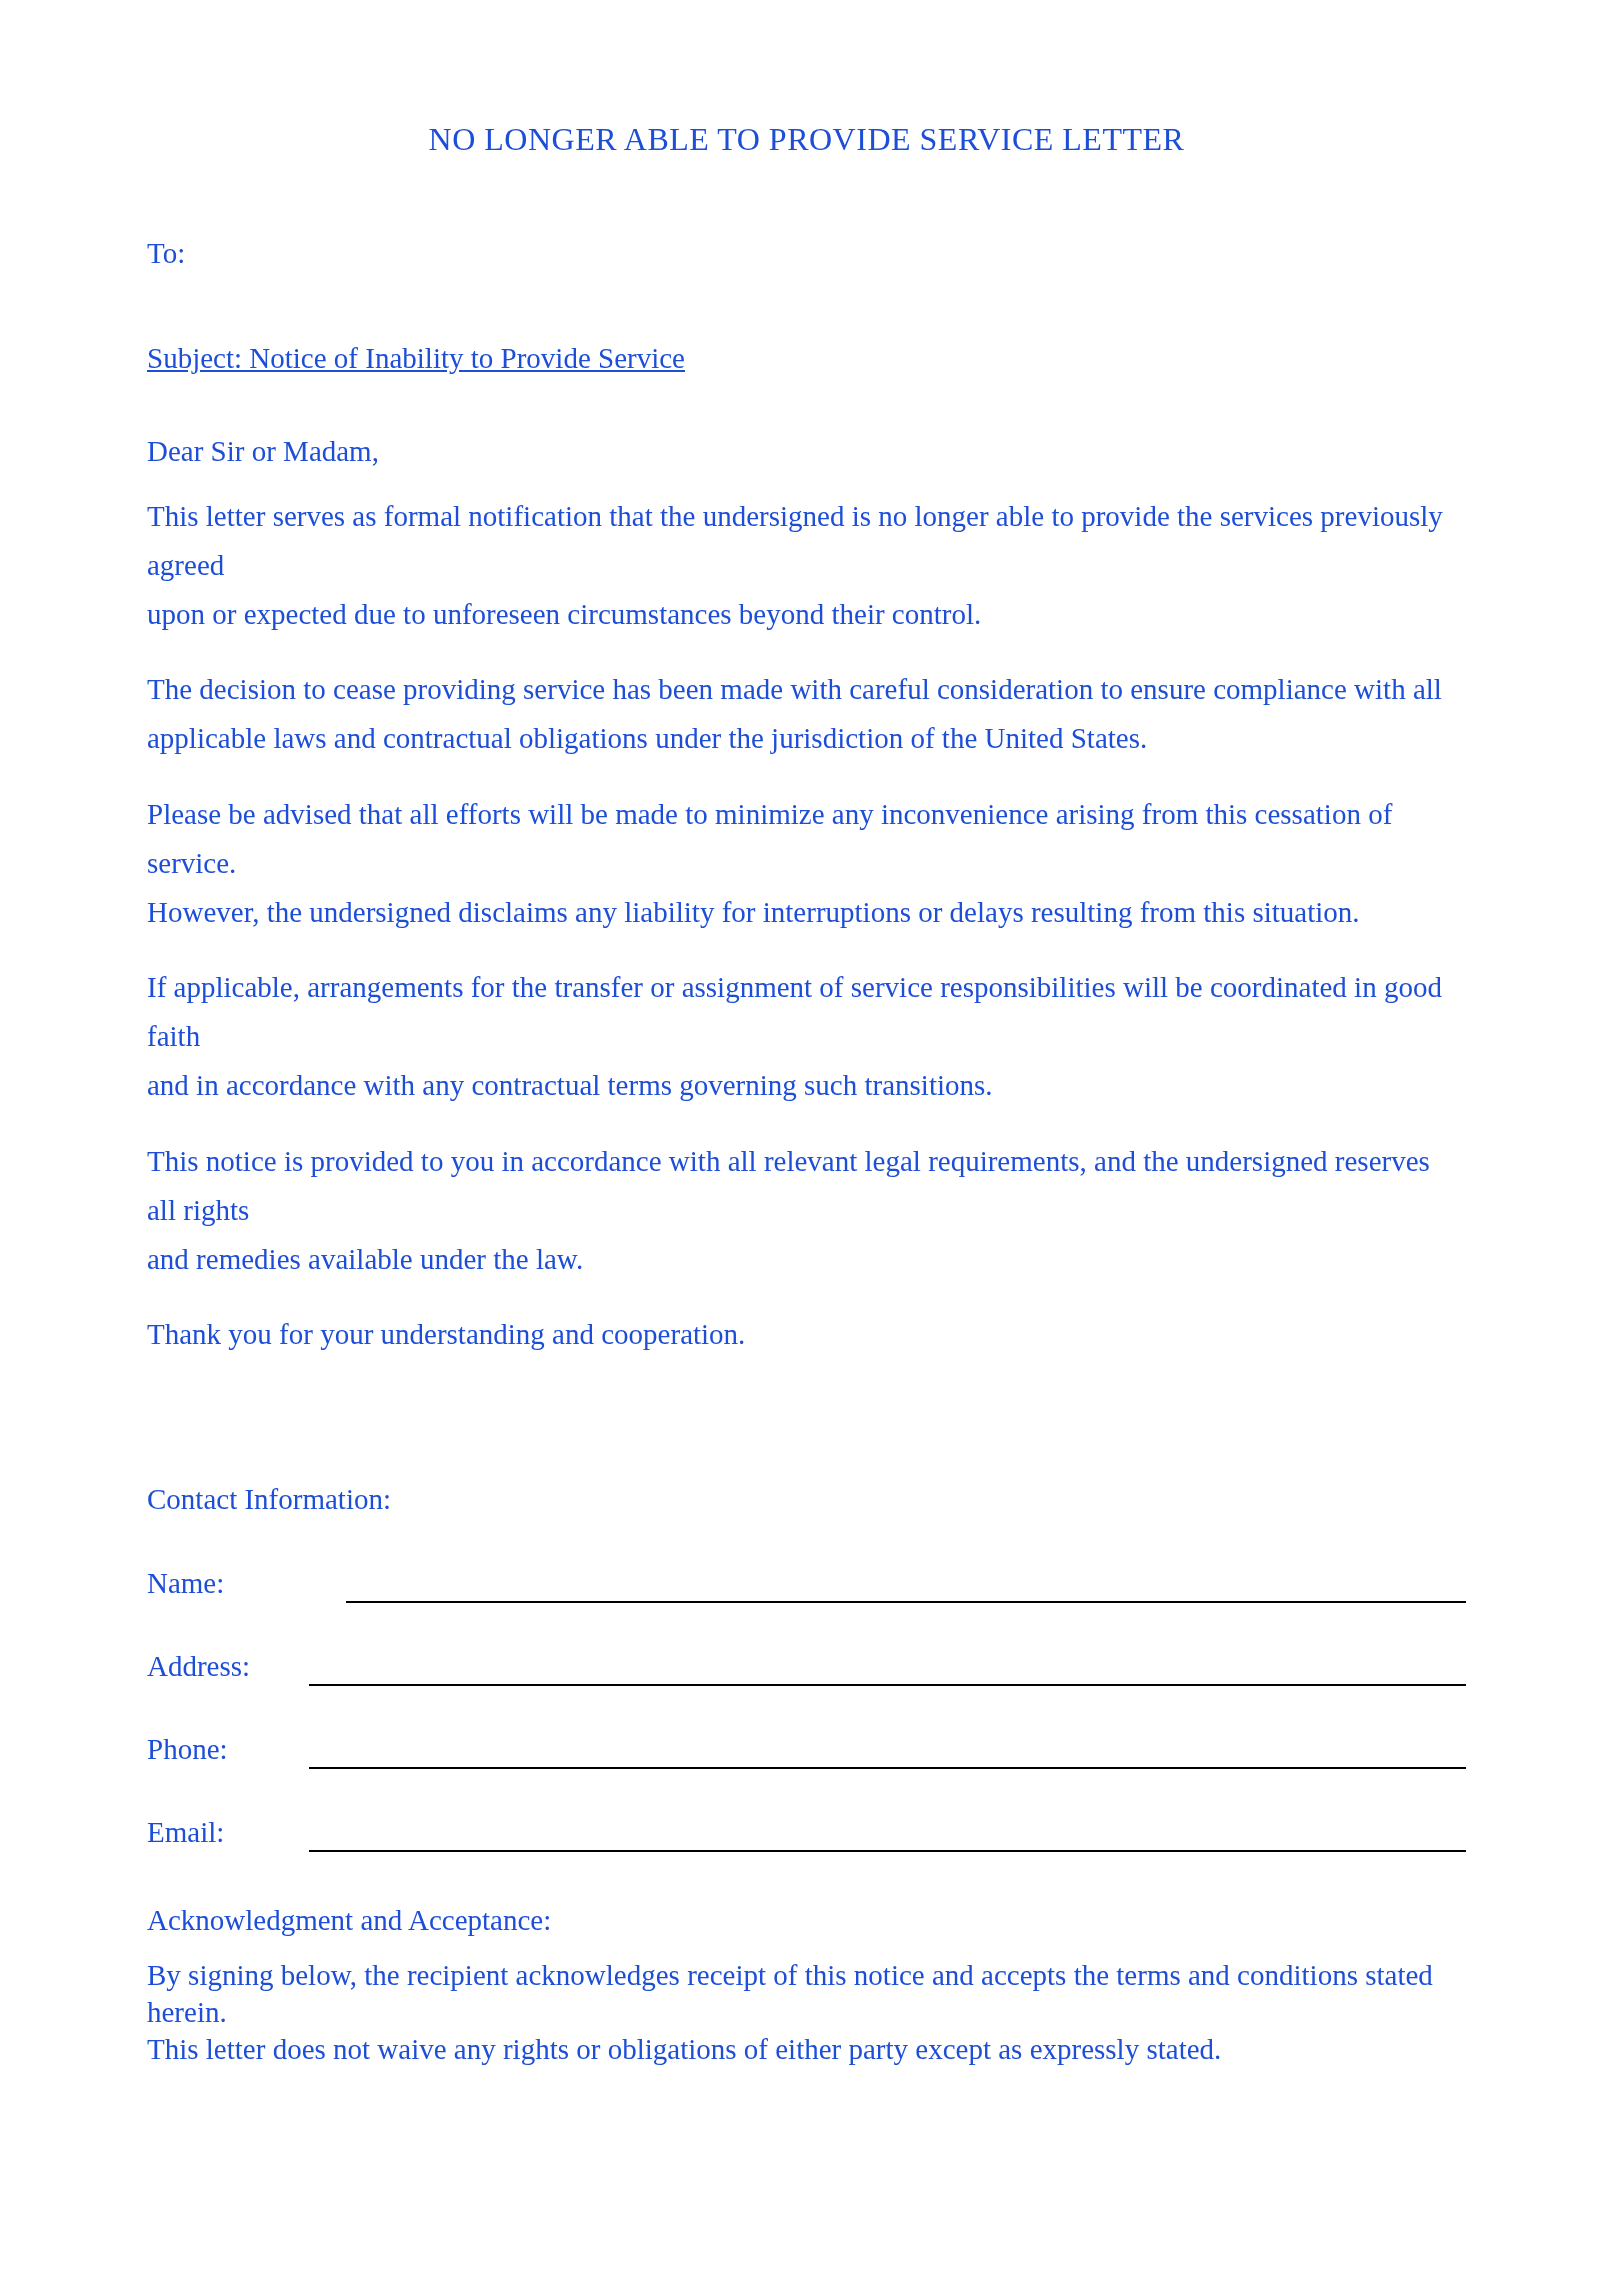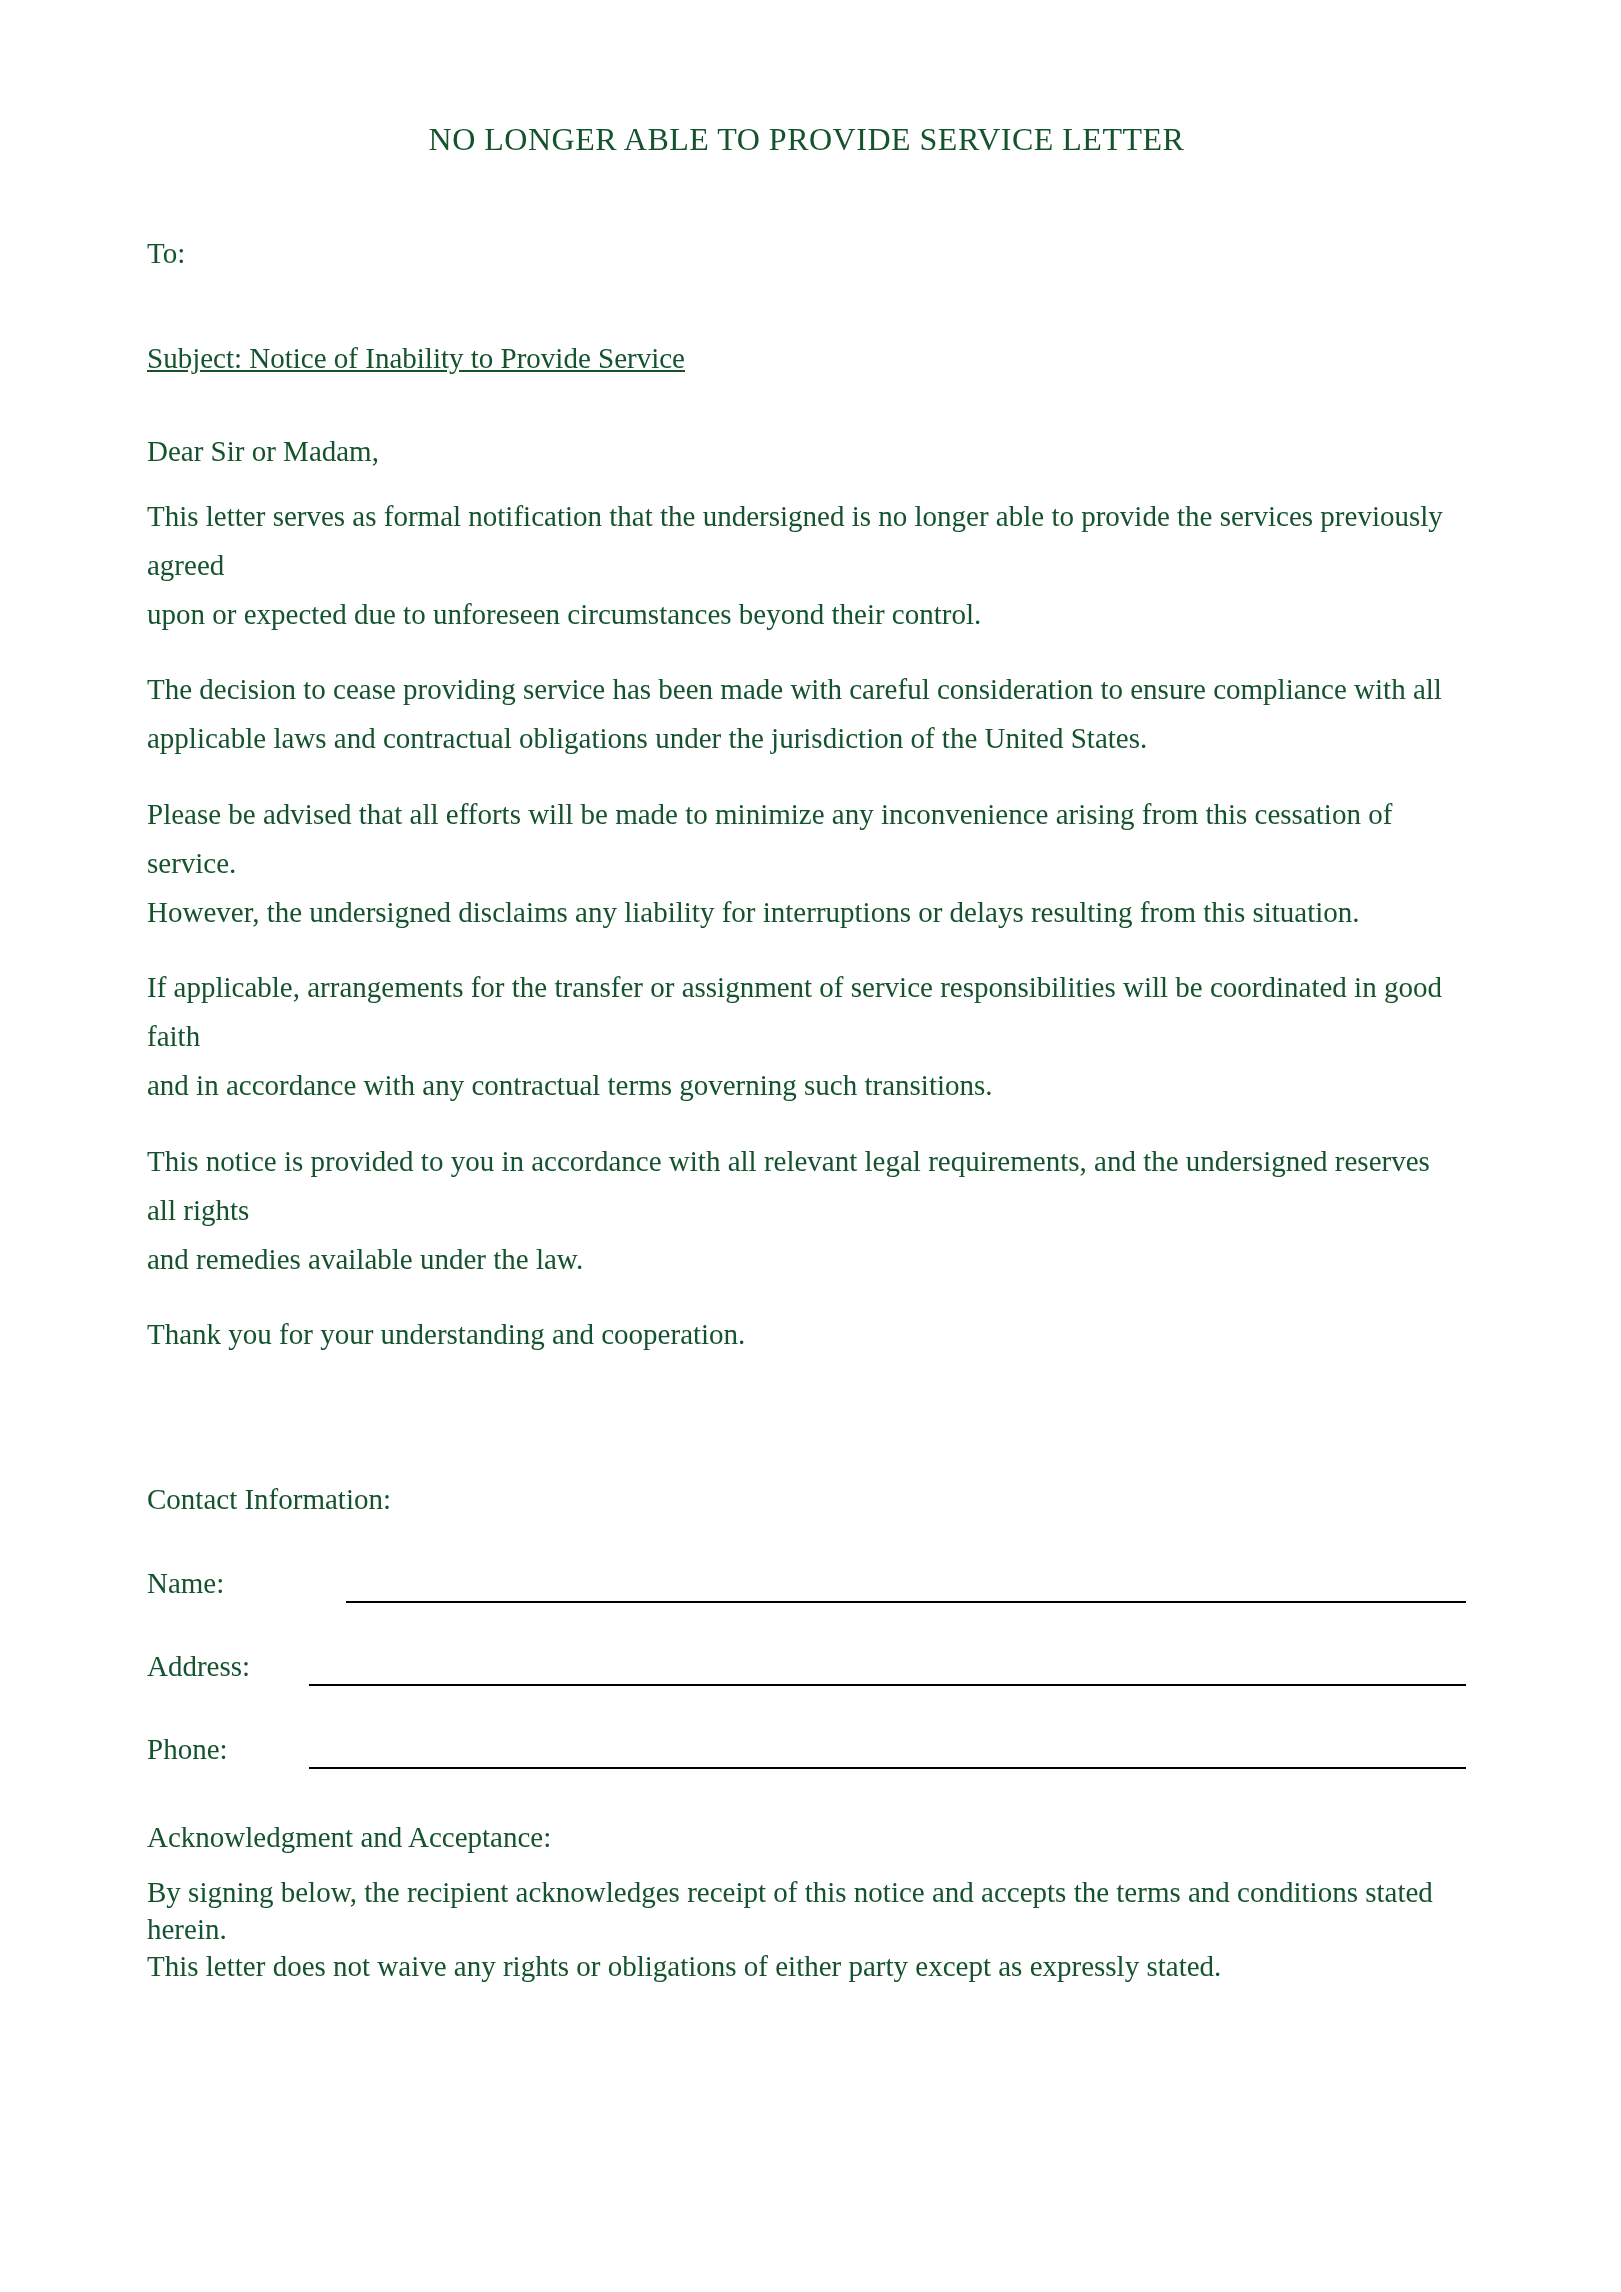--- a/index.html
+++ b/index.html
@@ -5,21 +5,21 @@
   html, body {
     margin: 0;
     padding: 0;
     background: #ffffff;
   }
   .page {
     position: relative;
     width: 1621px;
     height: 2293px;
     background: #ffffff;
-    color: #14532d;
+    color: #1d4ed8;
     font-family: "Liberation Serif", "DejaVu Serif", serif;
     font-size: 29px;
     box-sizing: border-box;
     padding: 120px 155px 0 147px;
     overflow: hidden;
   }
   .title {
     font-size: 32px;
     font-weight: normal;
     line-height: 39px;
@@ -131,20 +131,24 @@
     <div class="contact-row">
       <span class="label w-address">Address:</span>
       <span class="blank"></span>
     </div>
 
     <div class="contact-row">
       <span class="label w-phone">Phone:</span>
       <span class="blank"></span>
     </div>
 
+    <div class="contact-row">
+      <span class="label w-email">Email:</span>
+      <span class="blank"></span>
+    </div>
   </div>
 
   <div class="ack">
     <div class="ack-heading">Acknowledgment and Acceptance:</div>
     <div class="ack-body">By signing below, the recipient acknowledges receipt of this notice and accepts the terms and conditions stated herein.
 This letter does not waive any rights or obligations of either party except as expressly stated.</div>
   </div>
 
 </div>
 

